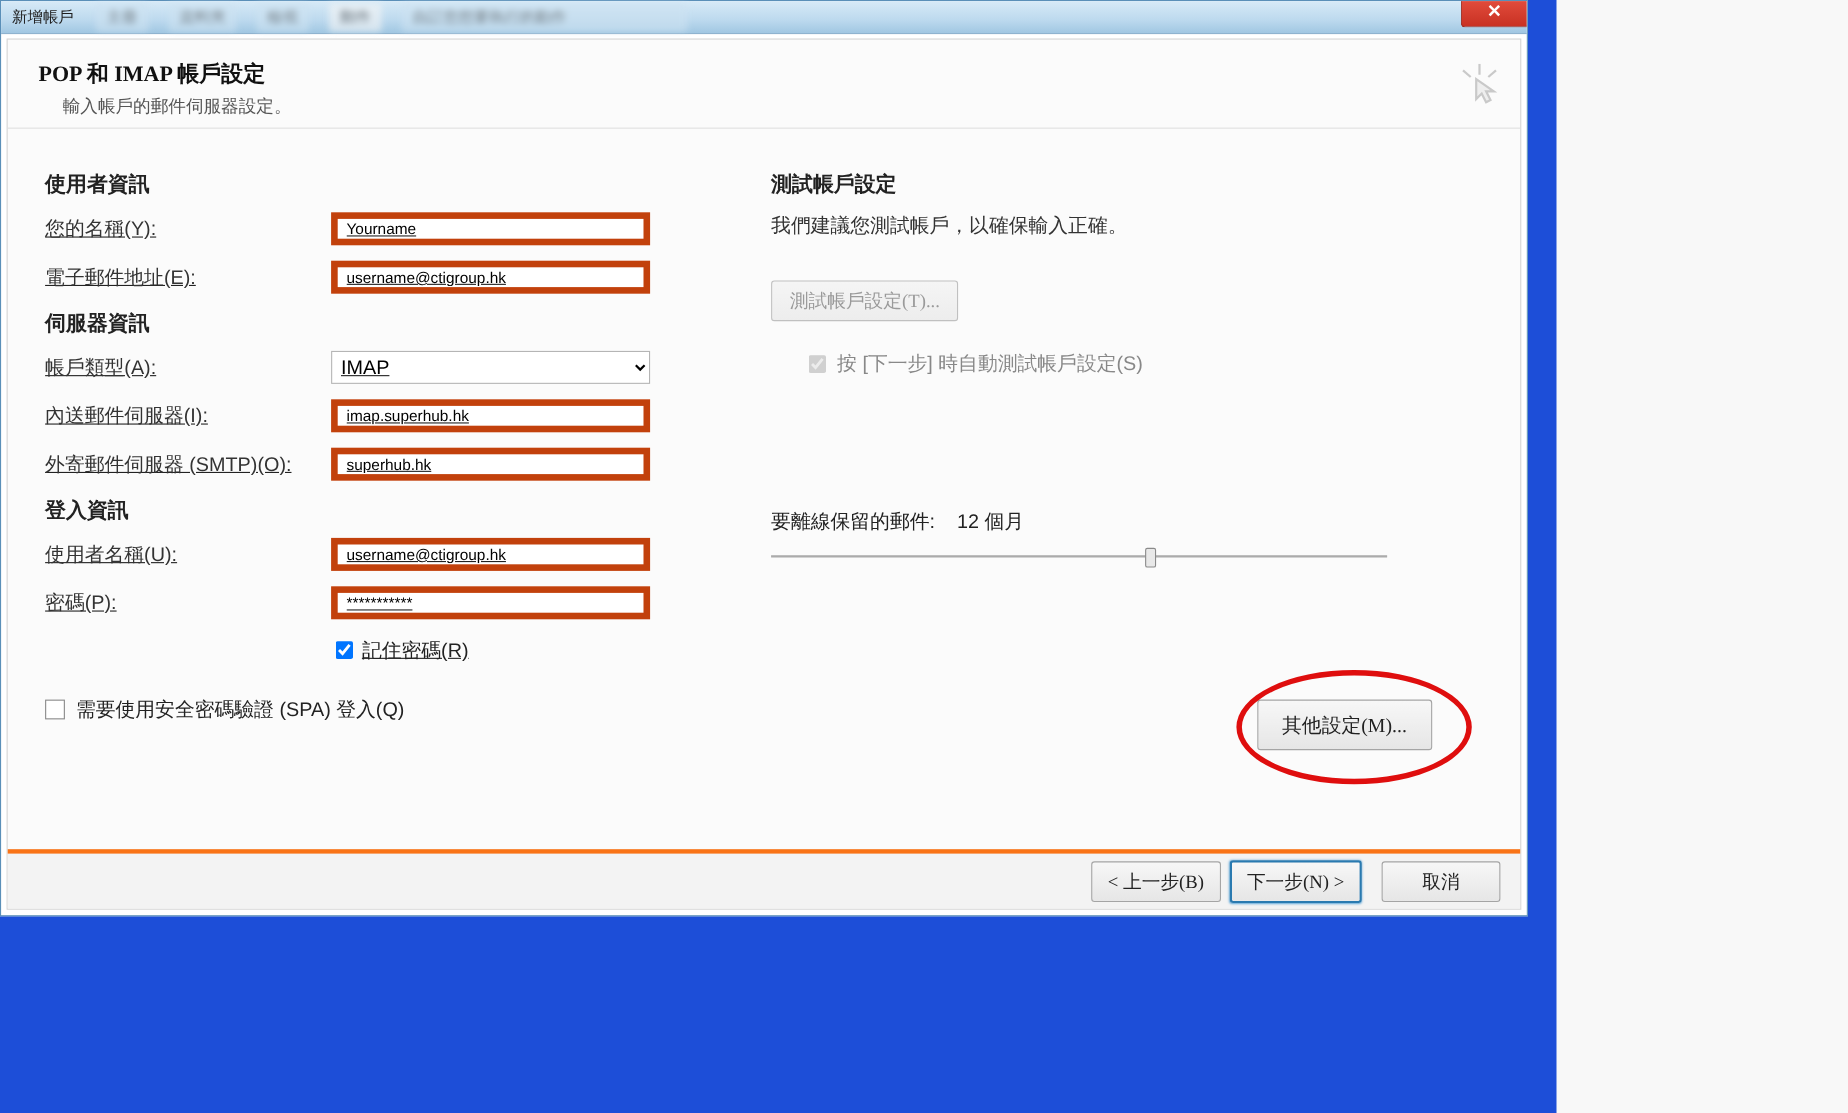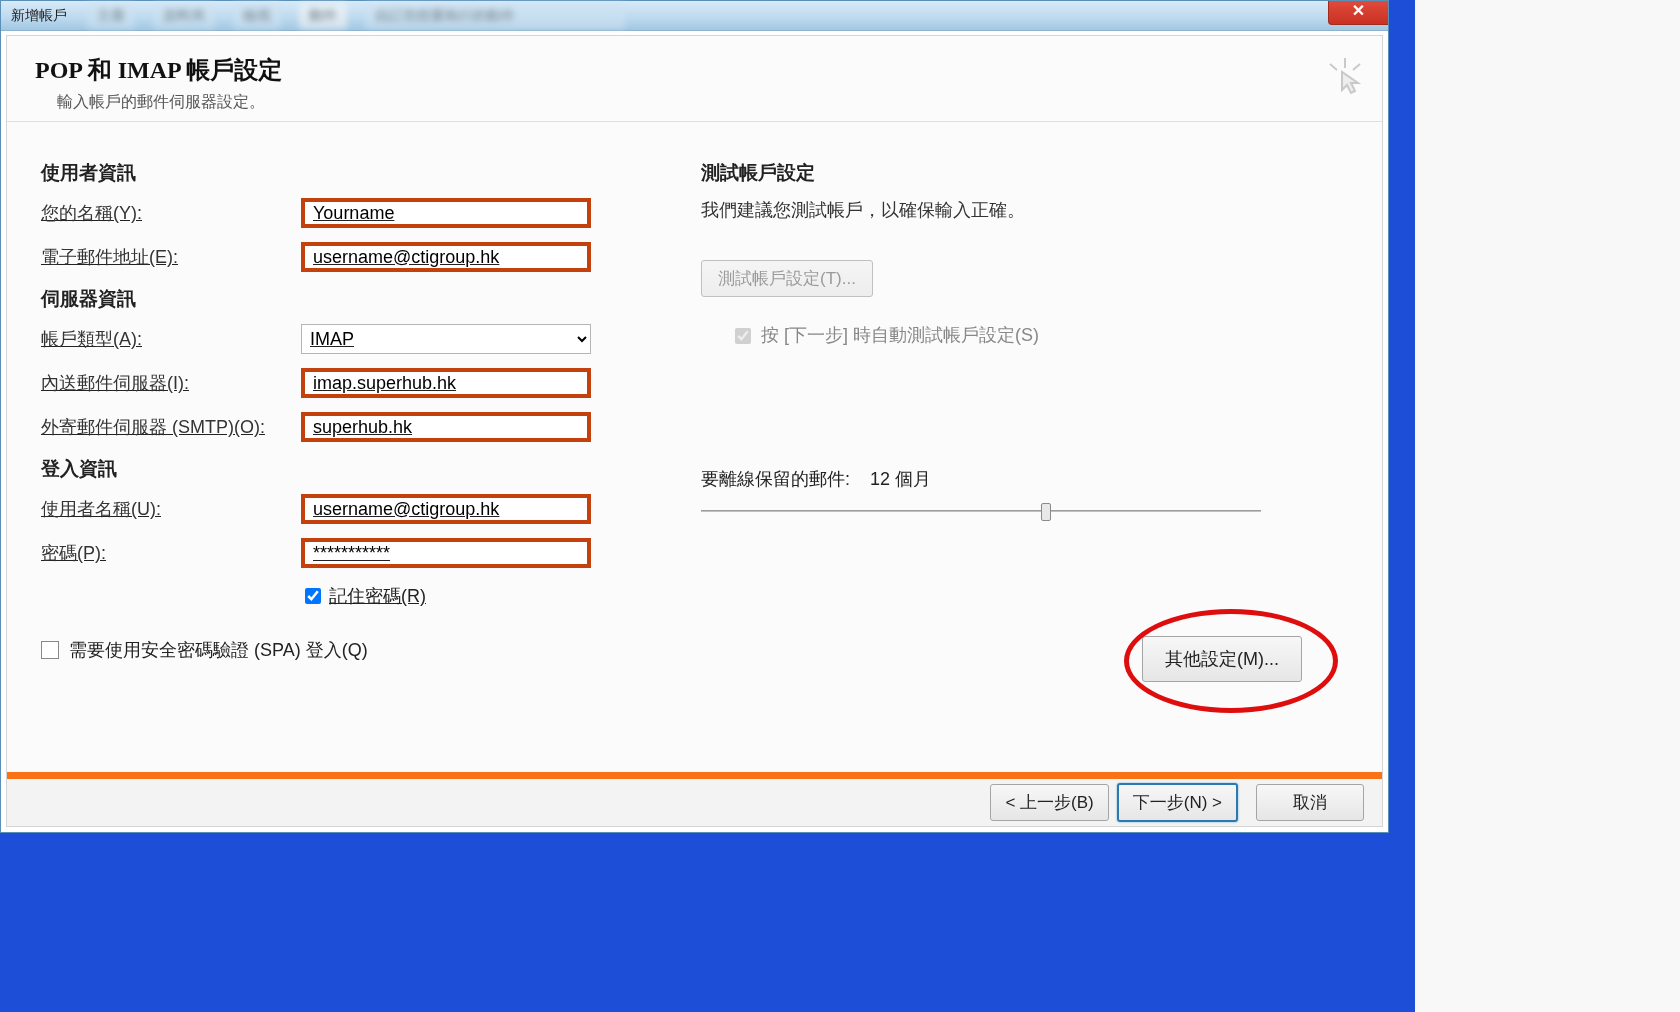--- a/index.html
+++ b/index.html
@@ -82,21 +82,21 @@
     background: #fbfbfb;
     border: 1px solid #d5d5d5;
   }
   .header-block {
     padding: 18px 28px 8px 28px;
     border-bottom: 1px solid #e0e0e0;
     position: relative;
   }
   .header-block h1 {
     margin: 0 0 6px 0;
-    font-size: 24px;
+    font-size: 20px;
     font-weight: bold;
     font-family: "Times New Roman", "PMingLiU", serif;
     color: #111;
   }
   .header-block .sub {
     margin-left: 22px;
     font-size: 16px;
     color: #555;
   }
   .header-block .cursor-icon {
@@ -130,23 +130,23 @@
   }
   .row label {
     width: 260px;
     color: #333;
   }
   .left-col input[type=text],
   .left-col input[type=password] {
     width: 290px;
     height: 30px;
     padding: 3px 8px;
-    border: 4px solid #c2410c;
+    border: 6px solid #c2410c;
     font-family: Arial, sans-serif;
-    font-size: 18px;
+    font-size: 14px;
     background: #fff;
   }
   .left-col select {
     width: 290px;
     height: 30px;
     padding: 2px 4px;
     border: 1px solid #b5b5b5;
     font-family: Arial, sans-serif;
     font-size: 18px;
     background: #fff;
@@ -169,20 +169,21 @@
   }
   .btn {
     display: inline-block;
     padding: 6px 16px;
     background: linear-gradient(180deg, #f7f7f7 0%, #e6e6e6 100%);
     border: 1px solid #a5a5a5;
     border-radius: 3px;
     font-size: 17px;
     cursor: default;
     color: #222;
+    font-family: Liberation Serif, serif;
   }
   .btn.disabled {
     color: #9a9a9a;
     border-color: #c0c0c0;
     background: linear-gradient(180deg, #f5f5f5 0%, #ededed 100%);
   }
   .auto-test {
     margin-top: 26px;
     margin-left: 30px;
     display: flex;
@@ -239,21 +240,21 @@
     height: 104px;
     border: 5px solid #df0e0e;
     border-radius: 50%;
     pointer-events: none;
   }
   .footer {
     position: absolute;
     left: 0;
     right: 0;
     bottom: 0;
-    border-top: 7px solid #f97316;
+    border-top: 4px solid #f97316;
     background: #f3f3f3;
     height: 54px;
     display: flex;
     align-items: center;
     justify-content: flex-end;
     padding-right: 18px;
     gap: 8px;
   }
   .btn.nav {
     padding: 6px 14px;

